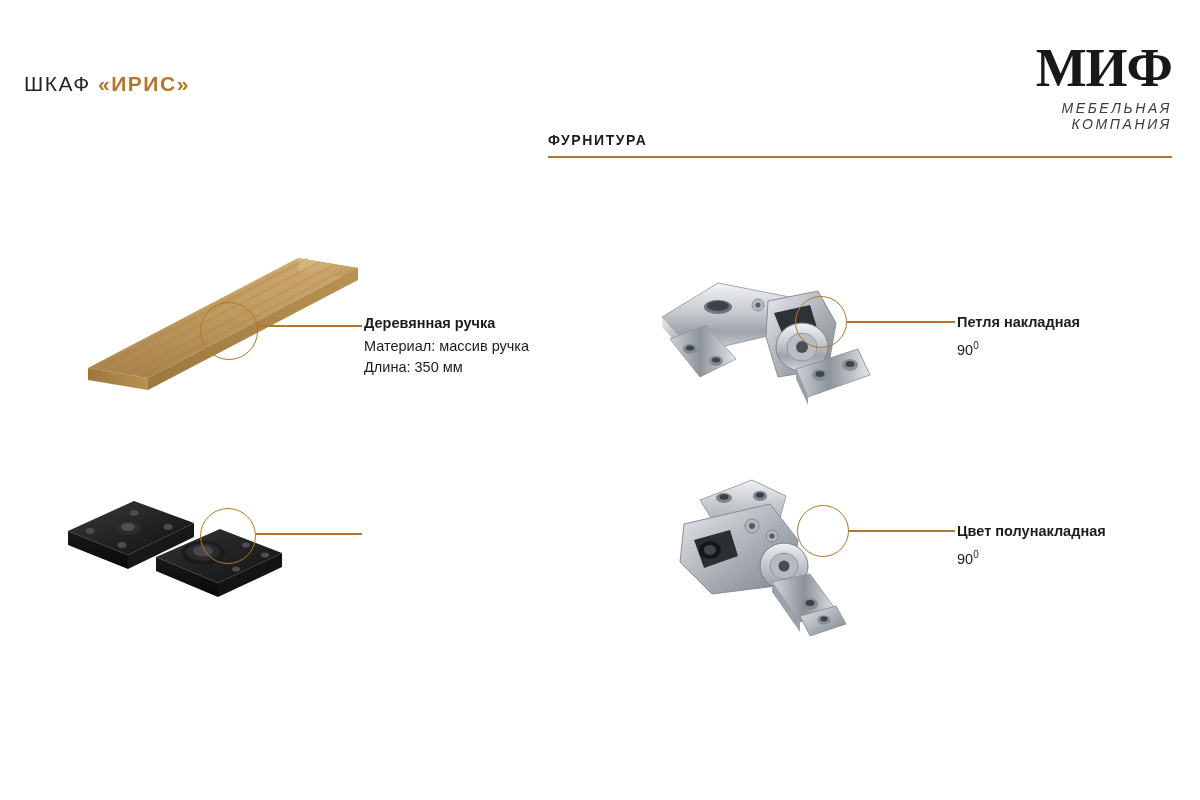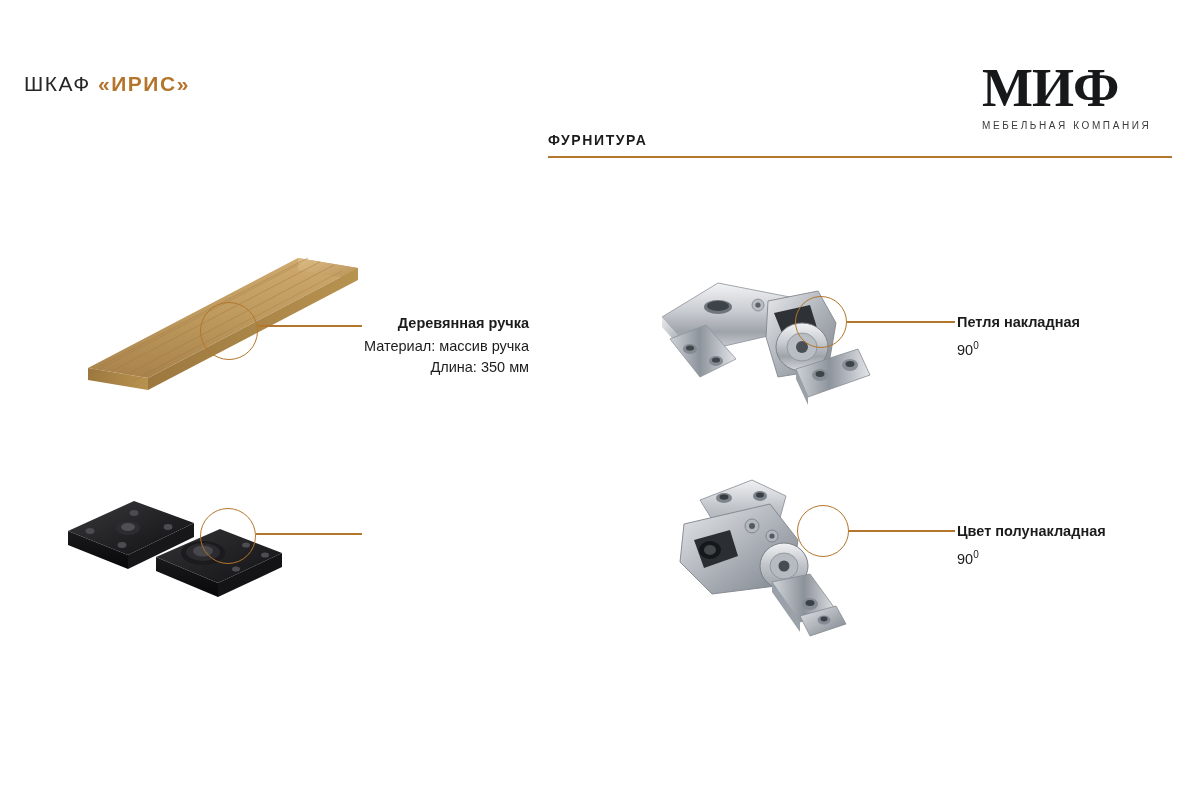--- a/index.html
+++ b/index.html
@@ -48,39 +48,40 @@
   }
   .doc-title .accent {
     color: #b4762c;
     font-weight: 700;
   }
 
   
   .logo-block {
     position: absolute;
     right: 28px;
-    top: 60px;
+    top: 40px;
     width: 190px;
-    text-align: left;
+    text-align: right;
   }
   .logo-mark {
     height: 56px;
     line-height: 56px;
     font-family: "Liberation Serif", serif;
     font-size: 54px;
     font-weight: 700;
     letter-spacing: -1px;
     color: #17181a;
   }
   .logo-sub {
     margin-top: 4px;
-    font-size: 10px;
+    font-size: 14px;
     letter-spacing: 2.6px;
     color: #3b3b3b;
     font-weight: 400;
+    font-style: italic;
   }
 
   
   .section-heading {
     position: absolute;
     left: 548px;
     top: 132px;
     font-size: 14px;
     font-weight: 700;
     letter-spacing: 1.6px;
@@ -209,21 +210,21 @@
       <g stroke="#8d6a36" stroke-width="0.7" opacity="0.35">
         <line x1="20" y1="124" x2="230" y2="14"></line>
         <line x1="62" y1="131" x2="272" y2="21"></line>
       </g>
     </svg>
   </div>
 
   <div class="callout-circle" style="left:200px; top:302px; width:58px; height:58px;"></div>
   <div class="leader" style="left:258px; top:325px; width:104px;"></div>
 
-  <div class="item-text" style="left:364px; top:313px;text-align:right;">
+  <div class="item-text" style="left:364px; top:313px;">
     <div class="item-title">Деревянная ручка</div>
     <div class="item-line">Материал: массив ручка</div>
     <div class="item-line">Длина: 350 мм</div>
   </div>
 
   <div class="hinge-wrap hinge1">
     <svg width="230" height="160" viewBox="0 0 230 160">
       <defs>
         <linearGradient id="steelA" x1="0" y1="0" x2="0" y2="1">
           <stop offset="0%" stop-color="#f2f3f5"></stop>

